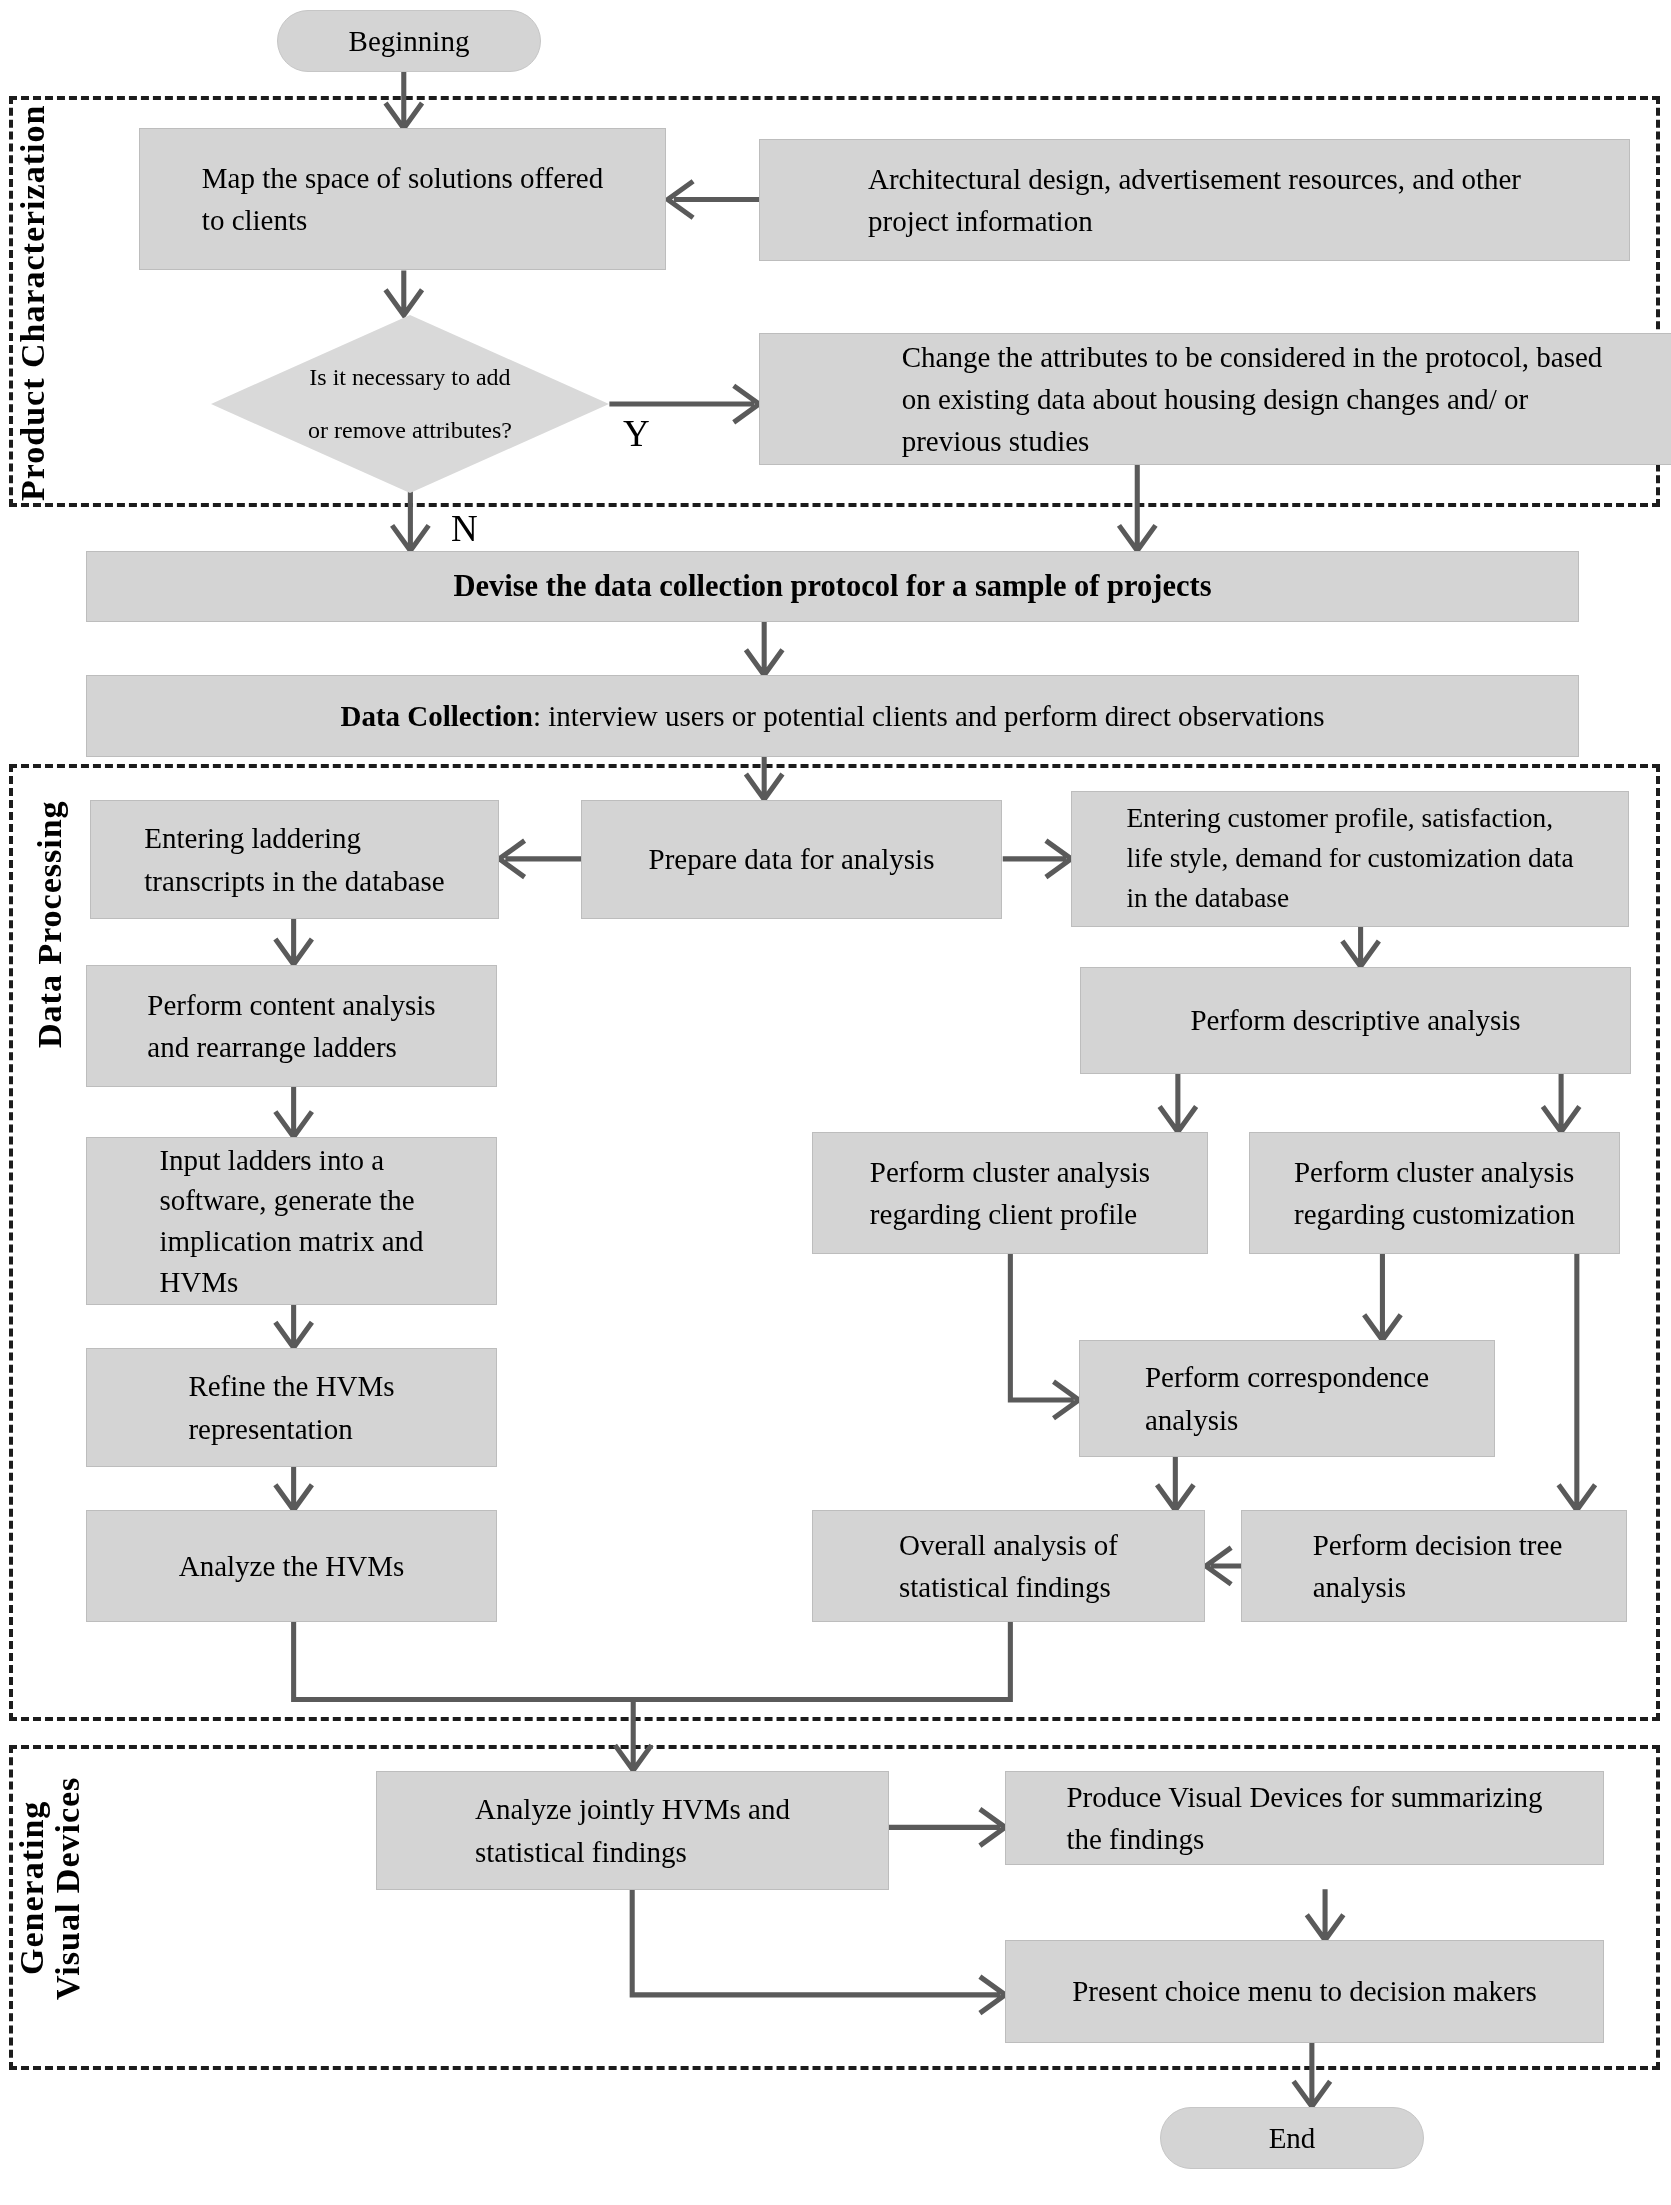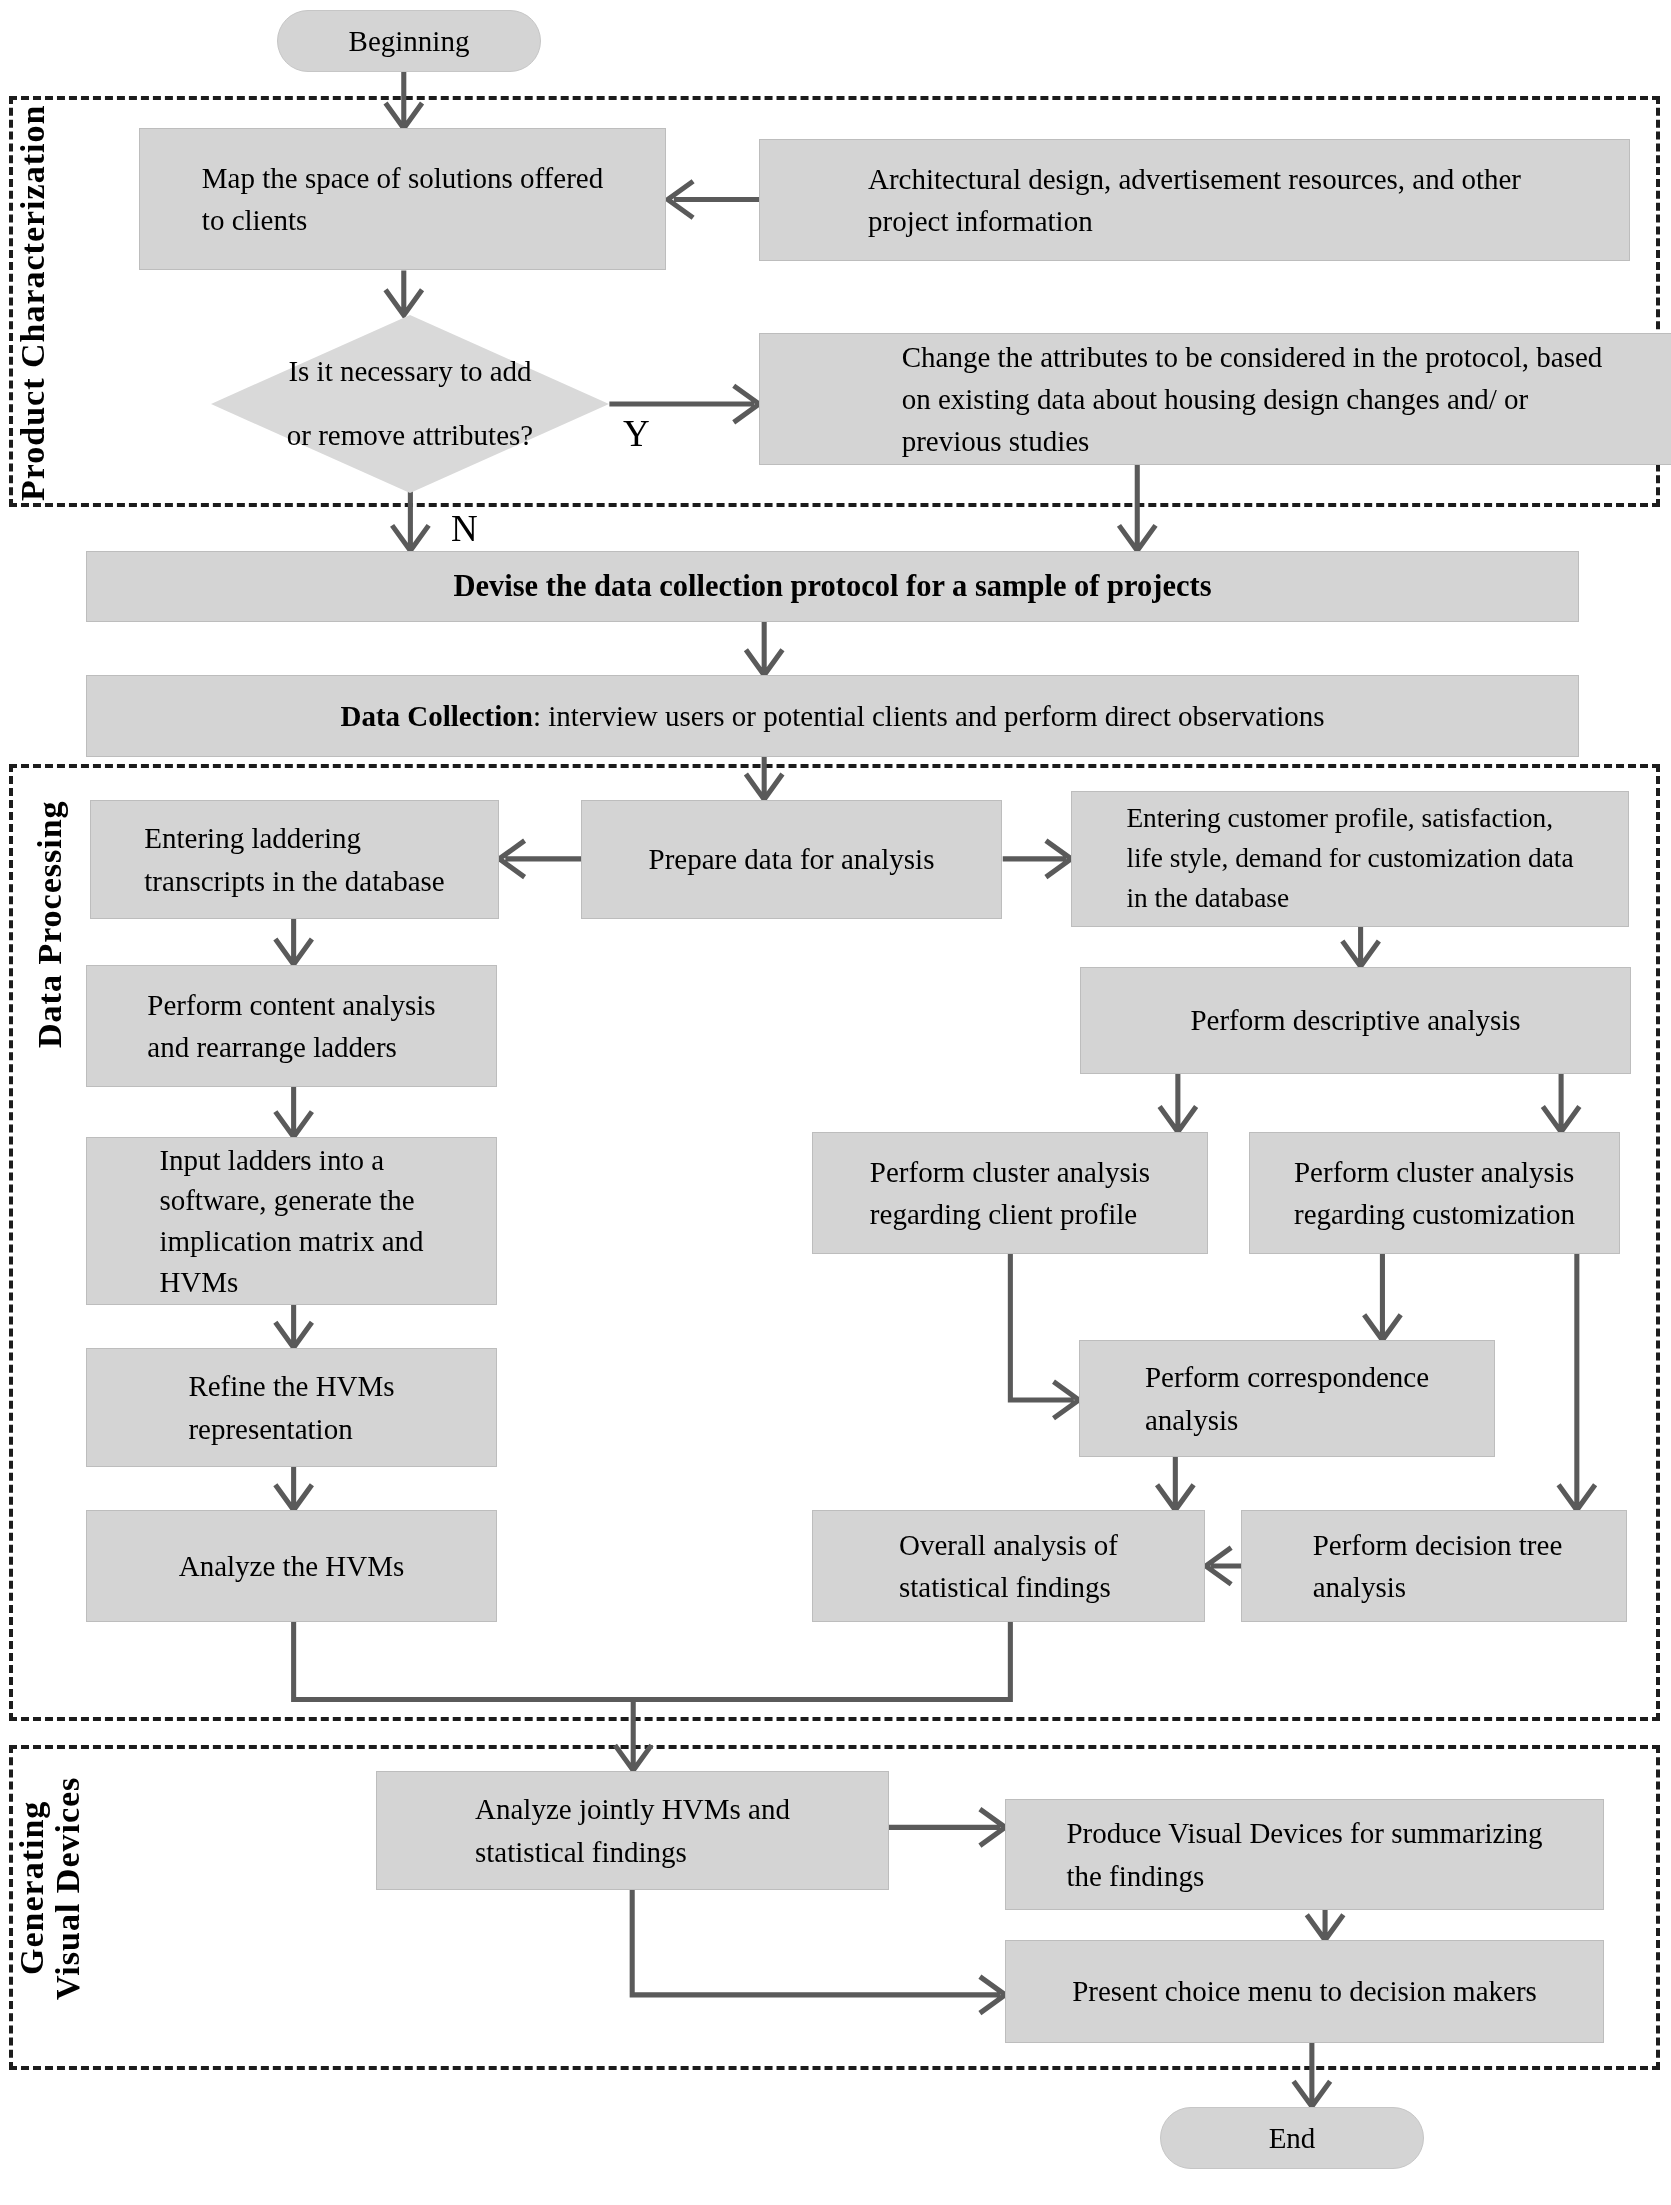--- a/index.html
+++ b/index.html
@@ -53,21 +53,21 @@
   .bold{font-weight:bold;}
   .devise{font-weight:bold;font-size:30.5px;}
   .diamond-shape{
     position:absolute;
     background:#d9d9d9;
     clip-path:polygon(0 50%,50% 0,100% 50%,50% 100%);
   }
   .diamond-text{
     position:absolute;
     display:flex;align-items:center;justify-content:center;
-    text-align:center;font-size:29px;line-height:2.2;white-space:pre-line;
+    text-align:center;font-size:24px;line-height:2.2;white-space:pre-line;
   }
   .edge-label{
     position:absolute;
     font-size:37px;
   }
   svg.connectors{position:absolute;left:0;top:0;}
   svg.connectors path, svg.connectors polyline{
     fill:none;stroke:#5a5a5a;stroke-width:10;
   }
 </style>
@@ -200,21 +200,21 @@
 
   <div class="node" style="left:812px;top:1510px;width:393px;height:112px;">Overall analysis of
 statistical findings</div>
 
   <div class="node" style="left:1241px;top:1510px;width:386px;height:112px;padding-left:16px;">Perform decision tree
 analysis</div>
 
   <div class="node" style="left:376px;top:1771px;width:513px;height:119px;">Analyze jointly HVMs and
 statistical findings</div>
 
-  <div class="node" style="left:1005px;top:1771px;width:599px;height:111px;margin-top:28px;">Produce Visual Devices for summarizing
+  <div class="node" style="left:1005px;top:1771px;width:599px;height:94px;">Produce Visual Devices for summarizing
 the findings</div>
 
   <div class="node" style="left:1005px;top:1940px;width:599px;height:103px;">Present choice menu to decision makers</div>
 
   <div class="node terminal" style="left:1160px;top:2107px;width:264px;height:62px;">End</div>
 
   <div class="edge-label" style="left:623px;top:412px;">Y</div>
   <div class="edge-label" style="left:451px;top:507px;">N</div>
 
 </div>

